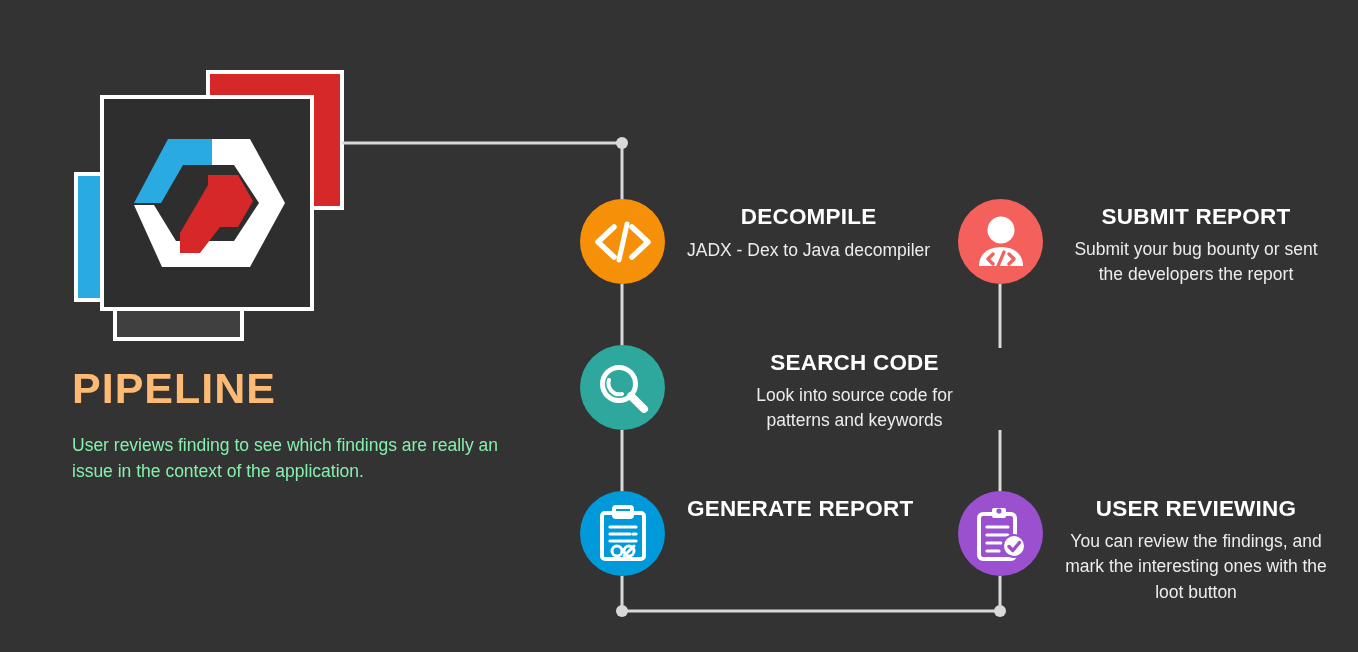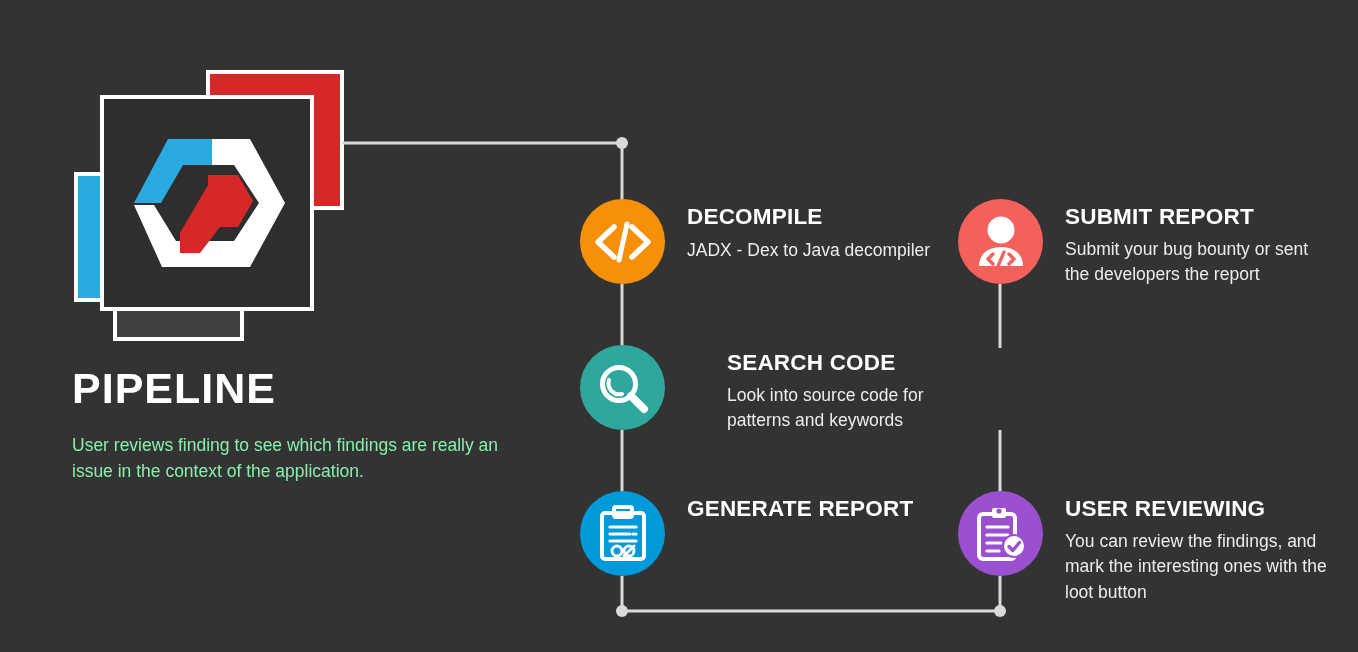--- a/index.html
+++ b/index.html
@@ -72,21 +72,21 @@
     position: absolute;
     left: 72px;
     top: 366px;
     width: 470px;
   }
   #page-title {
     margin: 0;
     font-size: 43px;
     font-weight: bold;
     letter-spacing: 1px;
-    color: #ffffff;
+    color: #fdba74;
     line-height: 1.05;
   }
   #page-subtitle {
     margin: 22px 0 0 0;
     font-size: 17.5px;
     line-height: 1.48;
     color: #86efac;
     font-weight: normal;
   }
 
@@ -114,20 +114,21 @@
     height: 85px;
     border-radius: 50%;
     display: flex;
     align-items: center;
     justify-content: center;
     position: relative;
   }
   .step-text {
     margin-left: 22px;
     padding-top: 6px;
+    text-align: center;
   }
   .step-title {
     margin: 0;
     font-size: 22.5px;
     font-weight: bold;
     color: #ffffff;
     letter-spacing: 0.2px;
     line-height: 1.1;
     white-space: nowrap;
   }

